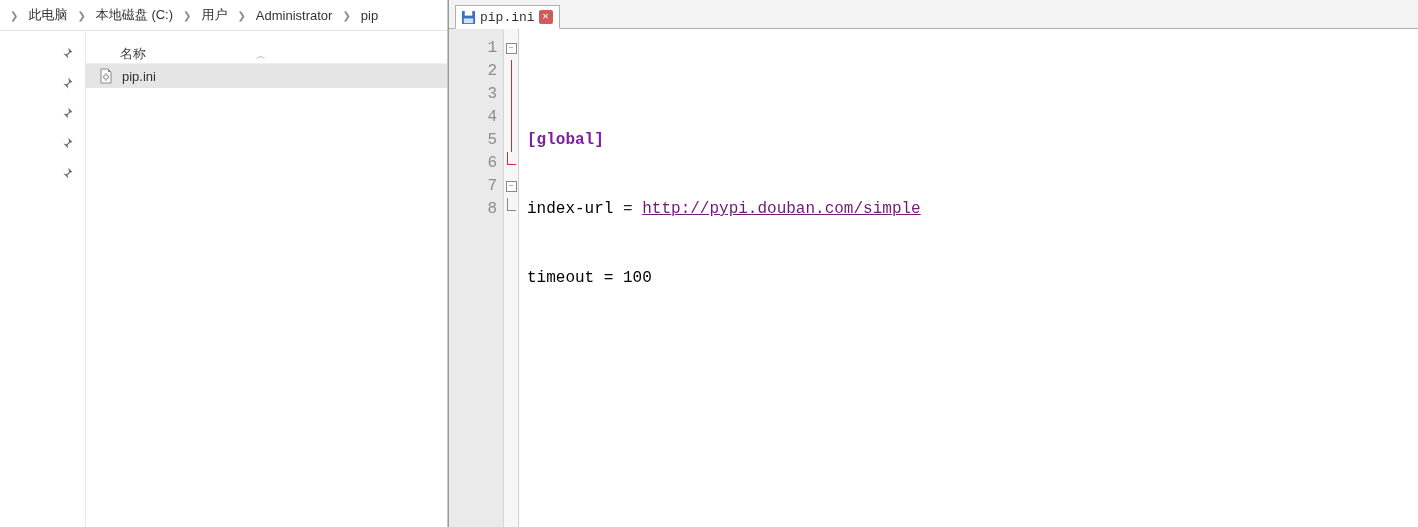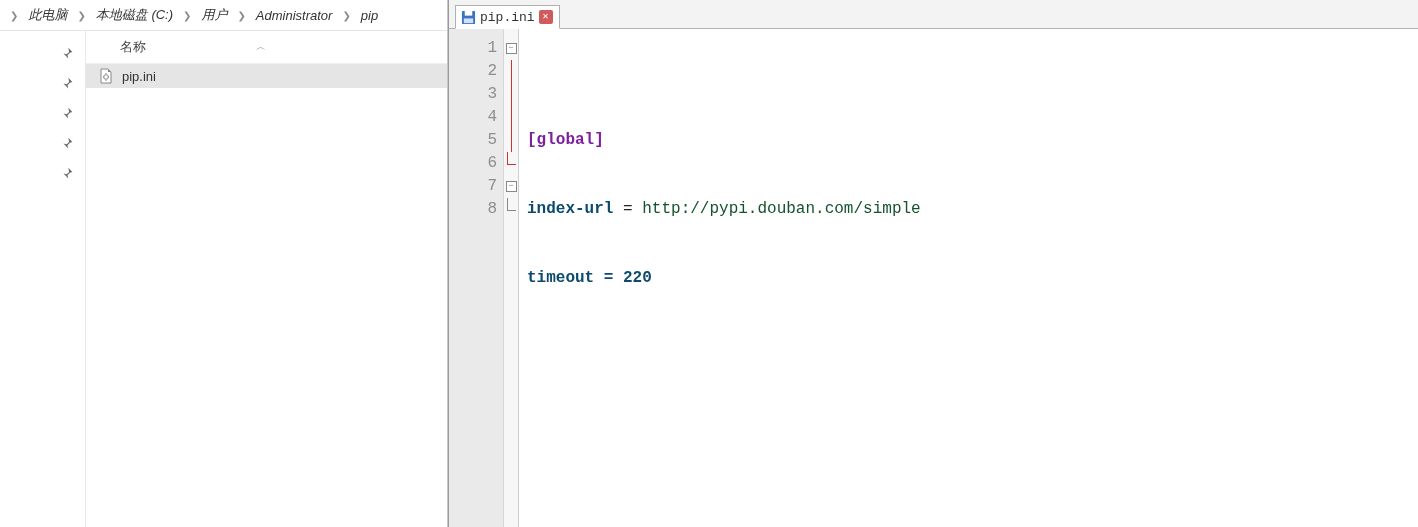--- a/index.html
+++ b/index.html
@@ -34,21 +34,21 @@
     align-items: center;
     padding-left: 6px;
     gap: 4px;
     background: #fff;
   }
   .bc-sep {
     color: #8a8a8a;
     font-size: 10px;
     padding: 0 4px;
   }
-  .bc-item { padding: 2px 2px; font-style: italic; }
+  .bc-item { padding: 2px 2px; }
   .explorer-body {
     flex: 1;
     display: flex;
   }
   .pin-col {
     width: 85px;
     border-right: 1px solid #e8e8e8;
     padding-top: 14px;
     display: flex;
     flex-direction: column;
@@ -64,21 +64,21 @@
   }
   .pin svg { width: 13px; height: 13px; fill: #6a6a6a; }
   .file-col {
     flex: 1;
     display: flex;
     flex-direction: column;
   }
   .col-header {
     height: 32px;
     display: flex;
-    align-items: center;
+    align-items: flex-end;
     padding-left: 34px;
     color: #444;
     border-bottom: 1px solid #f0f0f0;
   }
   .col-header .sortarrow {
     margin-left: 110px;
     font-size: 10px;
     color: #777;
   }
   .file-row {
@@ -180,23 +180,23 @@
   }
   .codelines {
     flex:1;
     padding: 8px 0 0 8px;
     white-space: pre;
     position:relative;
   }
   .codelines .ln { height:23px; }
   .hl { position:absolute; left:0; right:0; height:23px; background:#e8e8ff; z-index:-1; }
   .tok-section { color:#7c1fa0; font-weight:bold; }
-  .tok-key     { color:#0c4a6e;font-weight:bold; }
+  .tok-key     { color:#000000; }
   .tok-op      { color:#222; }
-  .tok-url     { color:#14532d; }
+  .tok-url     { color:#701a75; text-decoration: underline; }
 </style>
 </head>
 <body>
 
 <div class="root">
 
   <div class="explorer">
     <div class="bc-row">
       <span class="bc-sep">❯</span>
       <span class="bc-item">此电脑</span>
@@ -312,21 +312,21 @@
         <div>
             <span class="barend" style="border-left-color:#888;border-bottom-color:#888;"></span>
           </div>
       </div>
 
       <div class="codelines">
         <div class="hl" style="top:0"></div>
         <div class="hl" style="top:138px"></div>
         <div class="ln"><span class="tok-section">[global]</span></div>
         <div class="ln"><span class="tok-key">index-url</span><span class="tok-op"> = </span><span class="tok-url">http://pypi.douban.com/simple</span></div>
-        <div class="ln"><span class="tok-key">timeout = 220</span></div>
+        <div class="ln"><span class="tok-key">timeout = 100</span></div>
         <div class="ln"><span></span></div>
         
         
       </div>
     </div>
   </div>
 
 </div>
 
 </body></html>

